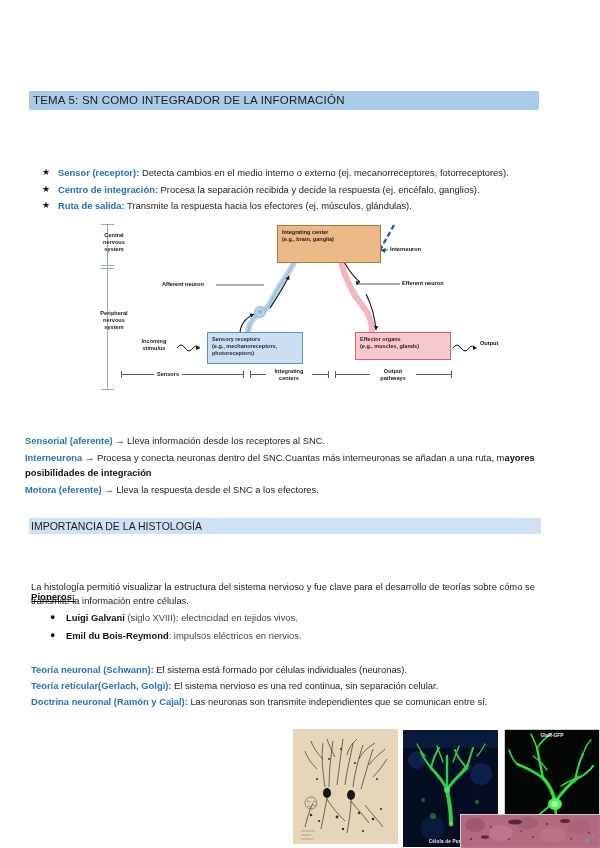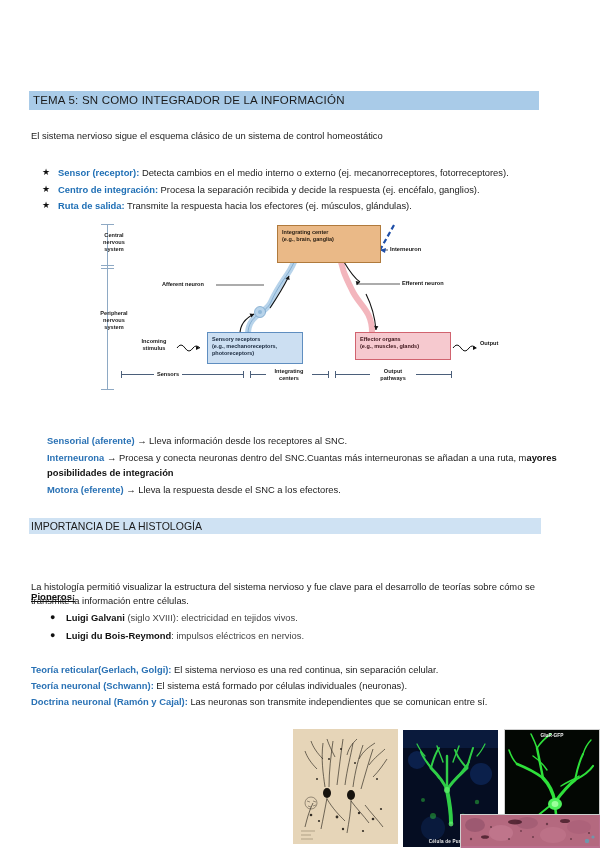--- a/index.html
+++ b/index.html
@@ -30,21 +30,21 @@
   .histo-para{left:31px;top:580px;width:516px;}
 
   
   .bul-list{position:absolute;left:42px;top:166px;width:510px;}
   .bul{display:flex;align-items:flex-start;margin-bottom:3.5px;font-size:9.4px;line-height:13px;}
   .bul .star{width:16px;flex:0 0 16px;color:#111;font-size:9px;line-height:13px;}
   .bul .txt{flex:1;color:#222;}
   .bul b.key{color:#1f6fb5;font-weight:bold;text-align:center;}
 
   
-  .notes{position:absolute;left:47px;top:433px;width:528px;font-size:9.4px;line-height:15.5px;}
+  .notes{position:absolute;left:25px;top:433px;width:528px;font-size:9.4px;line-height:15.5px;}
   .notes .ln{margin-bottom:1px;color:#222;}
   .blue-b{color:#2a72b5;font-weight:bold;}
   .bold{font-weight:bold;color:#111;}
 
   
   .pioneros-title{
     position:absolute;left:31px;top:591px;font-size:9.6px;font-weight:bold;
     text-decoration:underline;color:#111;
   }
   .dot-list{position:absolute;left:50px;top:611px;width:480px;}
@@ -99,21 +99,20 @@
   .img-pink{left:167px;top:85px;width:140px;height:33px;
     background:#bb6f8e;border:1px solid #cfcfcf;}
 </style>
 </head>
 <body>
 
 <div class="page">
 
   <div class="h-main">TEMA 5: SN COMO INTEGRADOR DE LA INFORMACIÓN</div>
 
-  <div class="para intro">El sistema nervioso sigue el esquema clásico de un sistema de control homeostático</div>
 
   <div class="bul-list">
     <div class="bul">
       <span class="star">★</span>
       <span class="txt"><b class="key">Sensor (receptor):</b><span> Detecta cambios en el medio interno o externo (ej. mecanorreceptores, fotorreceptores).</span></span>
     </div>
     <div class="bul">
       <span class="star">★</span>
       <span class="txt"><b class="key">Centro de integración:</b><span> Procesa la separación recibida y decide la respuesta (ej. encéfalo, ganglios).</span></span>
     </div>
@@ -247,27 +246,27 @@
   <div class="para histo-para">La histología permitió visualizar la estructura del sistema nervioso y fue clave para el desarrollo de teorías sobre cómo se transmite la información entre células.</div>
 
   <div class="pioneros-title">Pioneros:</div>
   <div class="dot-list">
     <div class="dot">
       <span class="bullet">●</span>
       <span class="txt"><b>Luigi Galvani</b><span> (siglo XVIII): electricidad en tejidos vivos.</span></span>
     </div>
     <div class="dot">
       <span class="bullet">●</span>
-      <span class="txt"><b>Luigi du Bois-Reymond</b><span>: impulsos eléctricos en nervios.</span></span>
+      <span class="txt"><b>Emil du Bois-Reymond</b><span>: impulsos eléctricos en nervios.</span></span>
     </div>
   </div>
 
   <div class="teorias">
+    <div class="ln"><span class="blue-b">Teoría neuronal (Schwann):</span><span> El sistema está formado por células individuales (neuronas).</span></div>
     <div class="ln"><span class="blue-b">Teoría reticular(Gerlach, Golgi):</span><span>  El sistema nervioso es una red continua, sin separación celular.</span></div>
-    <div class="ln"><span class="blue-b">Teoría neuronal (Schwann):</span><span> El sistema está formado por células individuales (neuronas).</span></div>
     <div class="ln"><span class="blue-b">Doctrina neuronal (Ramón y Cajal):</span><span> Las neuronas son transmite independientes que se comunican entre sí.</span></div>
   </div>
 
   <div class="imgs">
 
     <div class="img-frame img-cajal">
       <svg width="105" height="115">
         <g stroke="#1a150f" stroke-width="0.6" fill="none">
           <path d="M32 58 C30 44 28 30 30 14"></path>
             <path d="M36 58 C36 42 38 26 40 12"></path>

